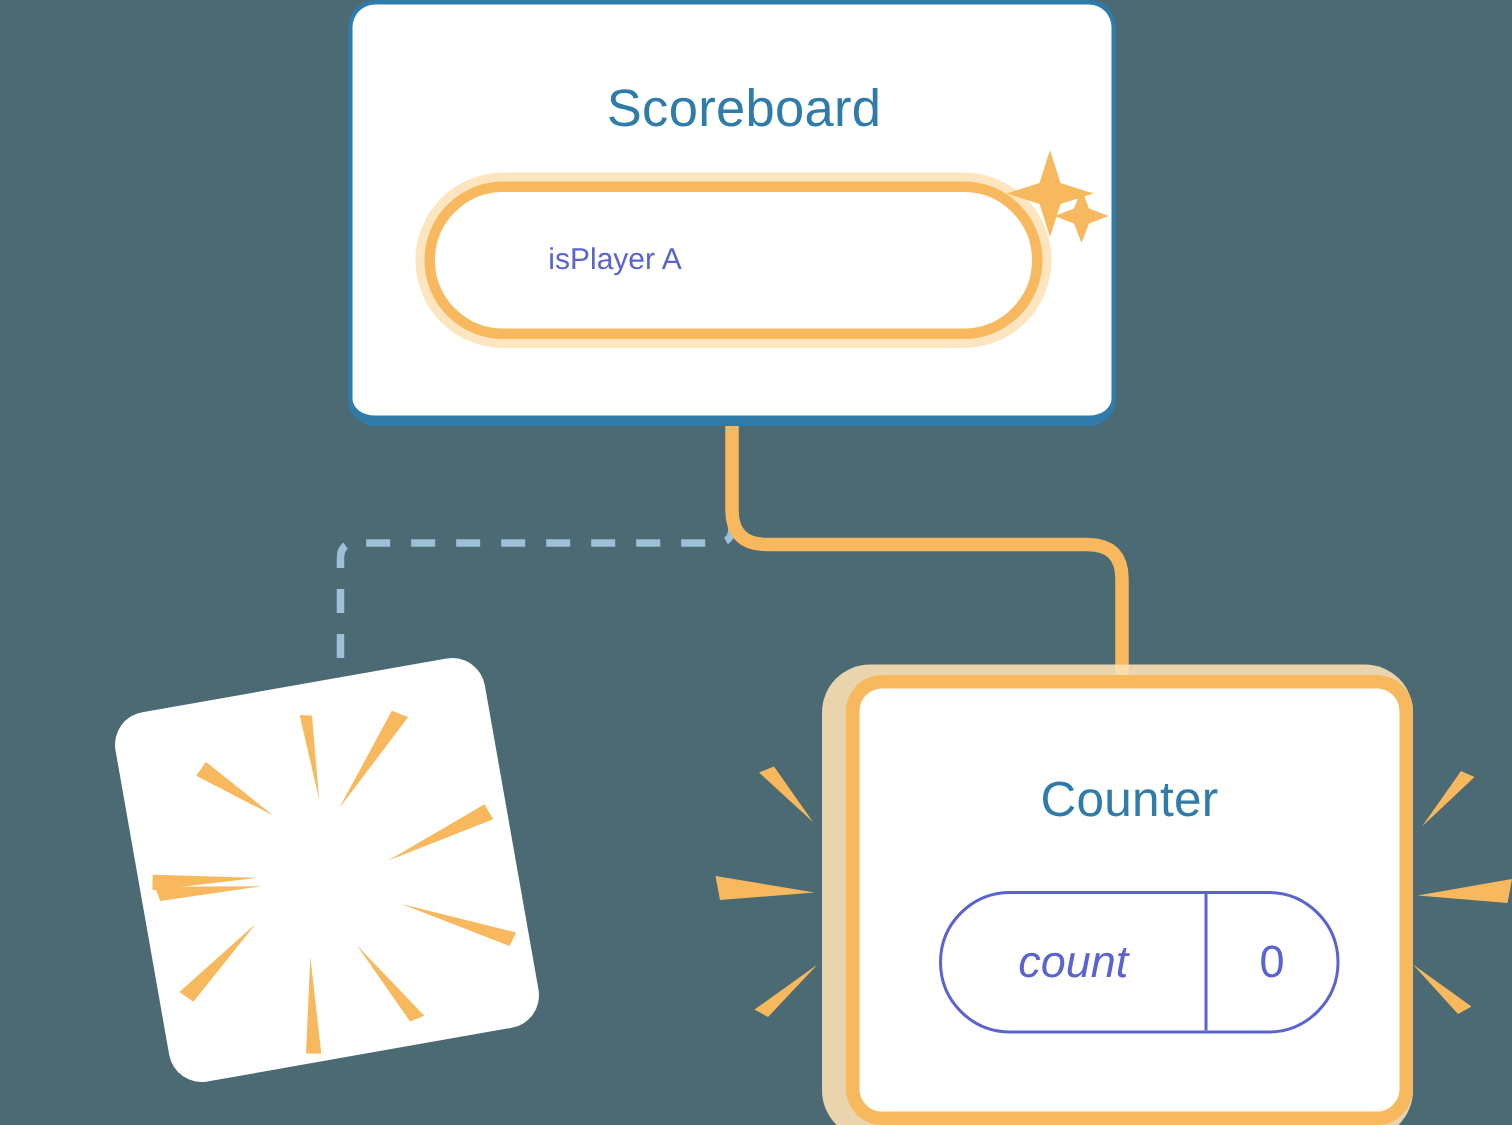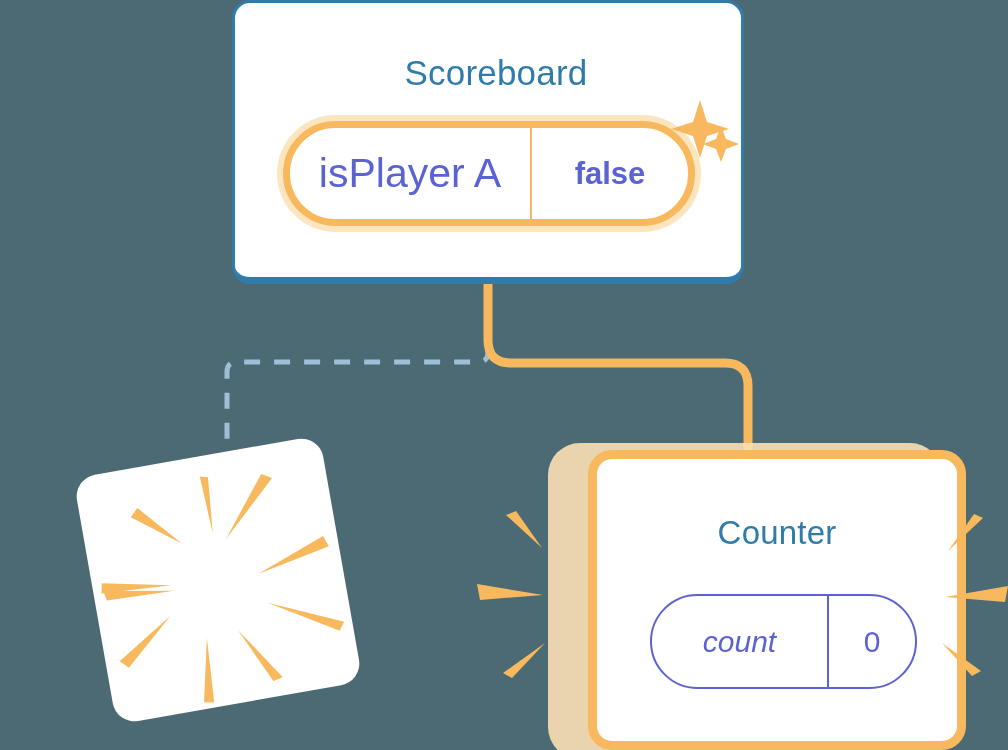--- a/index.html
+++ b/index.html
@@ -85,33 +85,33 @@
     align-items: stretch;
   }
   .pill-key, .pill-val {
     display: flex;
     align-items: center;
     justify-content: center;
     color: #5b63d3;
   }
   .pill-hot .pill-key {
     flex: 0 0 240px;
-    font-size: 41px;
+    font-size: 20px;
   }
   .pill-hot .pill-val {
     flex: 1 1 auto;
     font-size: 31px;
     font-weight: bold;
     border-left: 2px solid #f8b95e;
   }
 
   
   .counter-card {
     position: absolute;
-    left: 588px;
+    left: 564px;
     top: 450px;
     width: 378px;
     height: 300px;
     box-sizing: border-box;
     background: #ffffff;
     border: 9px solid #f8b95e;
     border-radius: 24px;
     z-index: 3;
   }
   .counter-glow {
@@ -187,21 +187,20 @@
 
   <div class="layer" id="card-layer">
 
     <div class="scoreboard-card">
       <div class="card-title">Scoreboard</div>
 
       <div class="pill-wrap">
         <div class="pill-glow"></div>
         <div class="pill-hot">
           <div class="pill-key">isPlayer A</div>
-          <div class="pill-val">false</div>
         </div>
       </div>
     </div>
 
     <div class="counter-glow"></div>
 
     <div class="counter-card">
       <div class="card-title">Counter</div>
 
       <div class="pill-plain">

